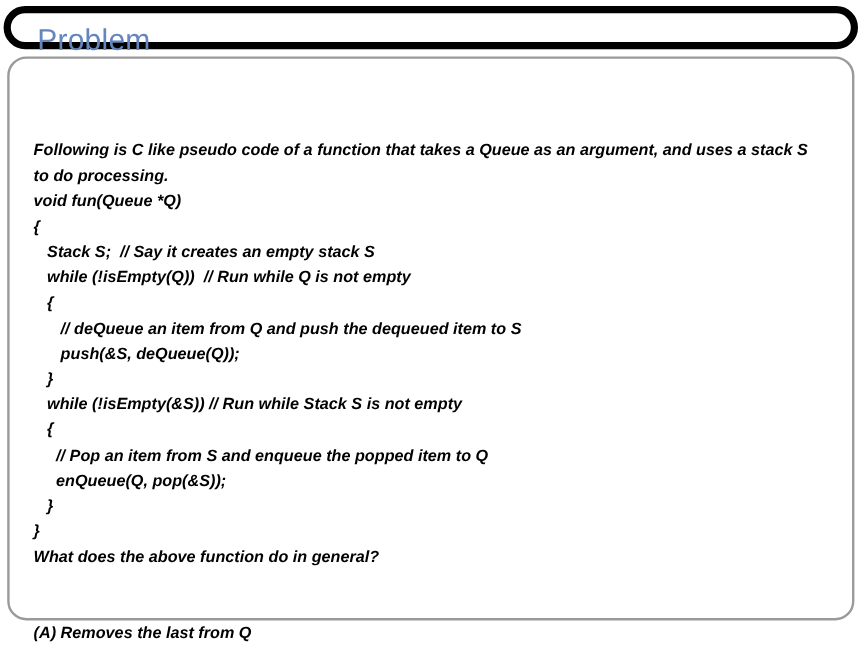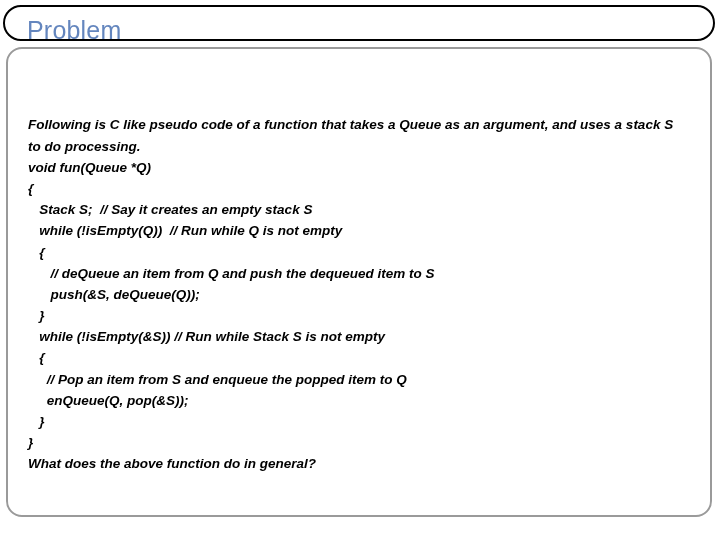--- a/index.html
+++ b/index.html
@@ -20,21 +20,21 @@
     background: #ffffff;
   }
 
   
   .title-frame {
     position: absolute;
     left: 3px;
     top: 5px;
     width: 712px;
     height: 36px;
-    border: 2px solid #000000;
+    border: 6px solid #000000;
     border-radius: 18px;
     box-sizing: border-box;
     background: #ffffff;
     text-align: center;
   }
   .title-text {
     position: absolute;
     left: 22px;
     top: 9px;
     font-size: 25px;
@@ -88,16 +88,16 @@
 <div class="slide">
 
   <div class="title-frame">
     <div class="title-text">Problem</div>
   </div>
 
   <div class="content-frame"></div>
 
   <div class="body-text">
     <div class="lines-host"><div class="line">Following is C like pseudo code of a function that takes a Queue as an argument, and uses a stack S</div><div class="line">to do processing.</div><div class="line">void fun(Queue *Q)</div><div class="line">{</div><div class="line">   Stack S;  // Say it creates an empty stack S</div><div class="line">   while (!isEmpty(Q))  // Run while Q is not empty</div><div class="line">   {</div><div class="line">      // deQueue an item from Q and push the dequeued item to S</div><div class="line">      push(&amp;S, deQueue(Q));</div><div class="line">   }</div><div class="line">   while (!isEmpty(&amp;S)) // Run while Stack S is not empty</div><div class="line">   {</div><div class="line">     // Pop an item from S and enqueue the popped item to Q</div><div class="line">     enQueue(Q, pop(&amp;S));</div><div class="line">   }</div><div class="line">}</div><div class="line">What does the above function do in general?</div></div>
-    <div class="options-host"><div class="line"></div></div>
+    <div class="options-host"><div class="line"><span class="opt-tag">(A)</span><span> Removes the last from Q</span></div><div class="line"></div></div>
   </div>
 
 </div>
 
 </body></html>

